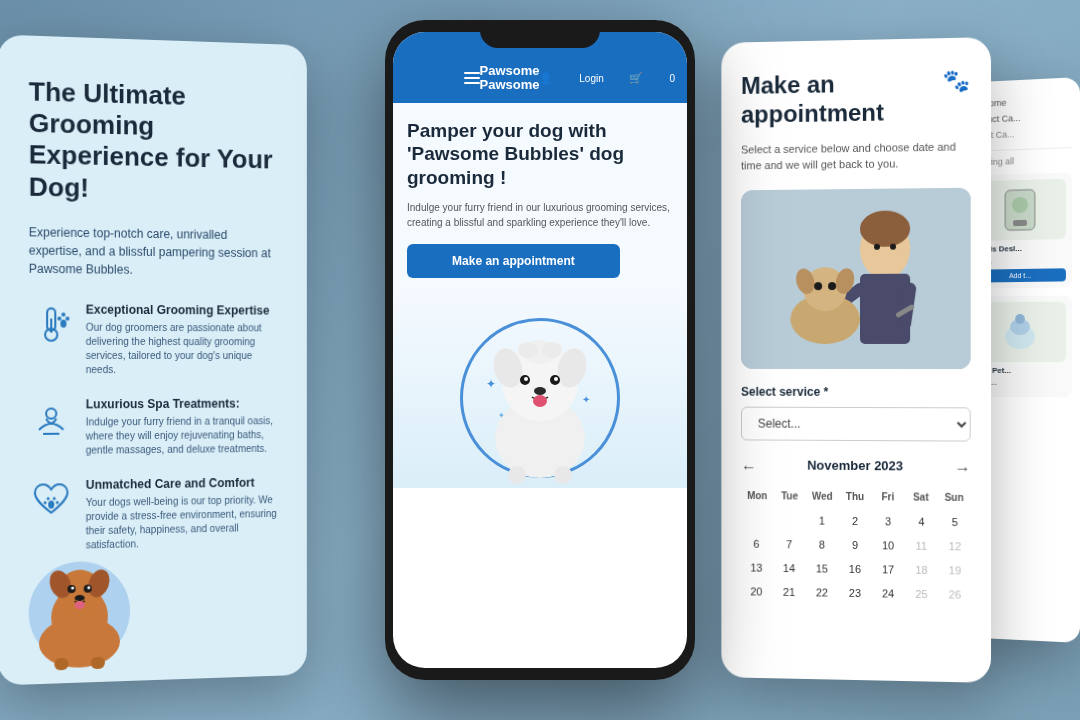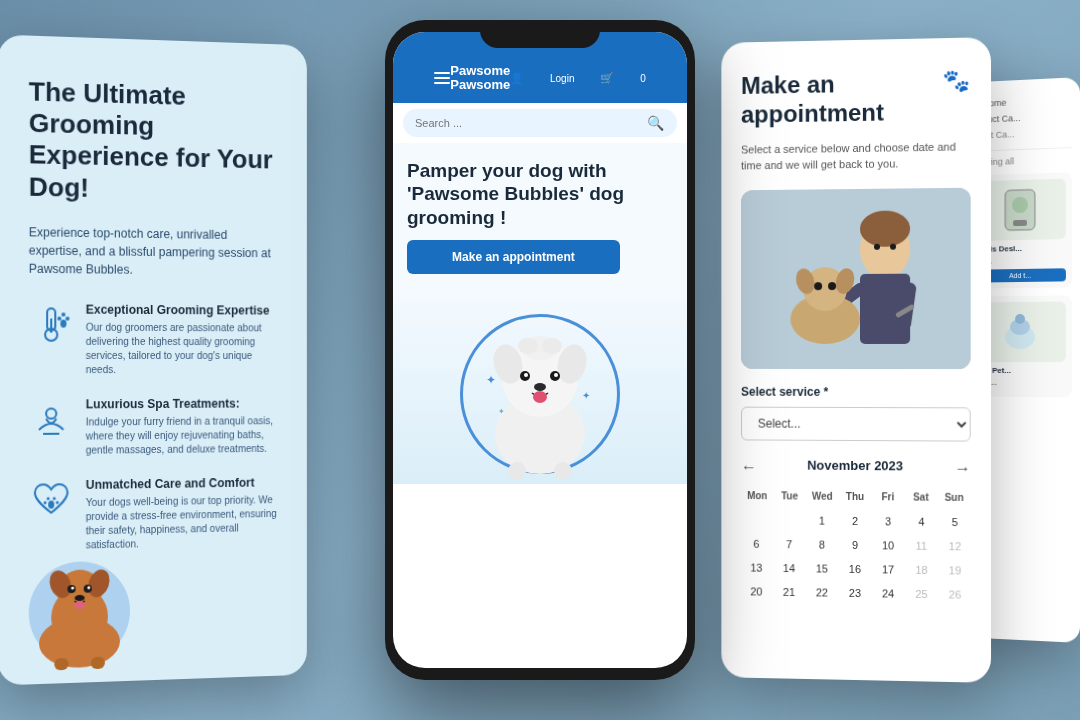--- a/index.html
+++ b/index.html
@@ -185,21 +185,21 @@
       background: #1a1a1a;
       border-radius: 0 0 18px 18px;
       z-index: 10;
     }
 
     .phone-header {
       background: #1a6ebf;
       padding: 32px 12px 10px;
       display: flex;
       align-items: center;
-      justify-content: center;
+      justify-content: flex-end;
     }
 
     .phone-logo {
       font-size: 13px;
       font-weight: 900;
       color: #fff;
       font-family: Arial Black, Arial, sans-serif;
       line-height: 1.1;
     }
 
@@ -590,27 +590,24 @@
           <span>Pawsome</span>
         </div>
         <div class="phone-nav-icons">
           <span>👤</span>
           <span style="font-size:10px;cursor:pointer;">Login</span>
           <span style="cursor:pointer;">🛒</span>
           <span style="font-size:10px;">0</span>
         </div>
       </div>
 
-      <div class="phone-search-bar">
-        <input type="text" style="width: 100%;" placeholder="Search ...">
-        <span style="color:#1a6ebf;font-size:14px;cursor:pointer;">🔍</span>
-      </div>
 
       <div class="phone-hero">
         <h2>Pamper your dog with 'Pawsome Bubbles' dog grooming !</h2>
+        <p>Indulge your furry friend in our luxurious grooming services, creating a blissful and sparkling experience they'll love.</p>
         <button class="btn-appointment">Make an appointment</button>
       </div>
 
       <div class="phone-dog-image">
         <div class="dog-circle-phone"></div>
 
         <svg class="dog-silhouette" viewBox="0 0 140 180">
 
           <ellipse cx="70" cy="130" rx="45" ry="40" fill="#f0f0f0"></ellipse>
 

